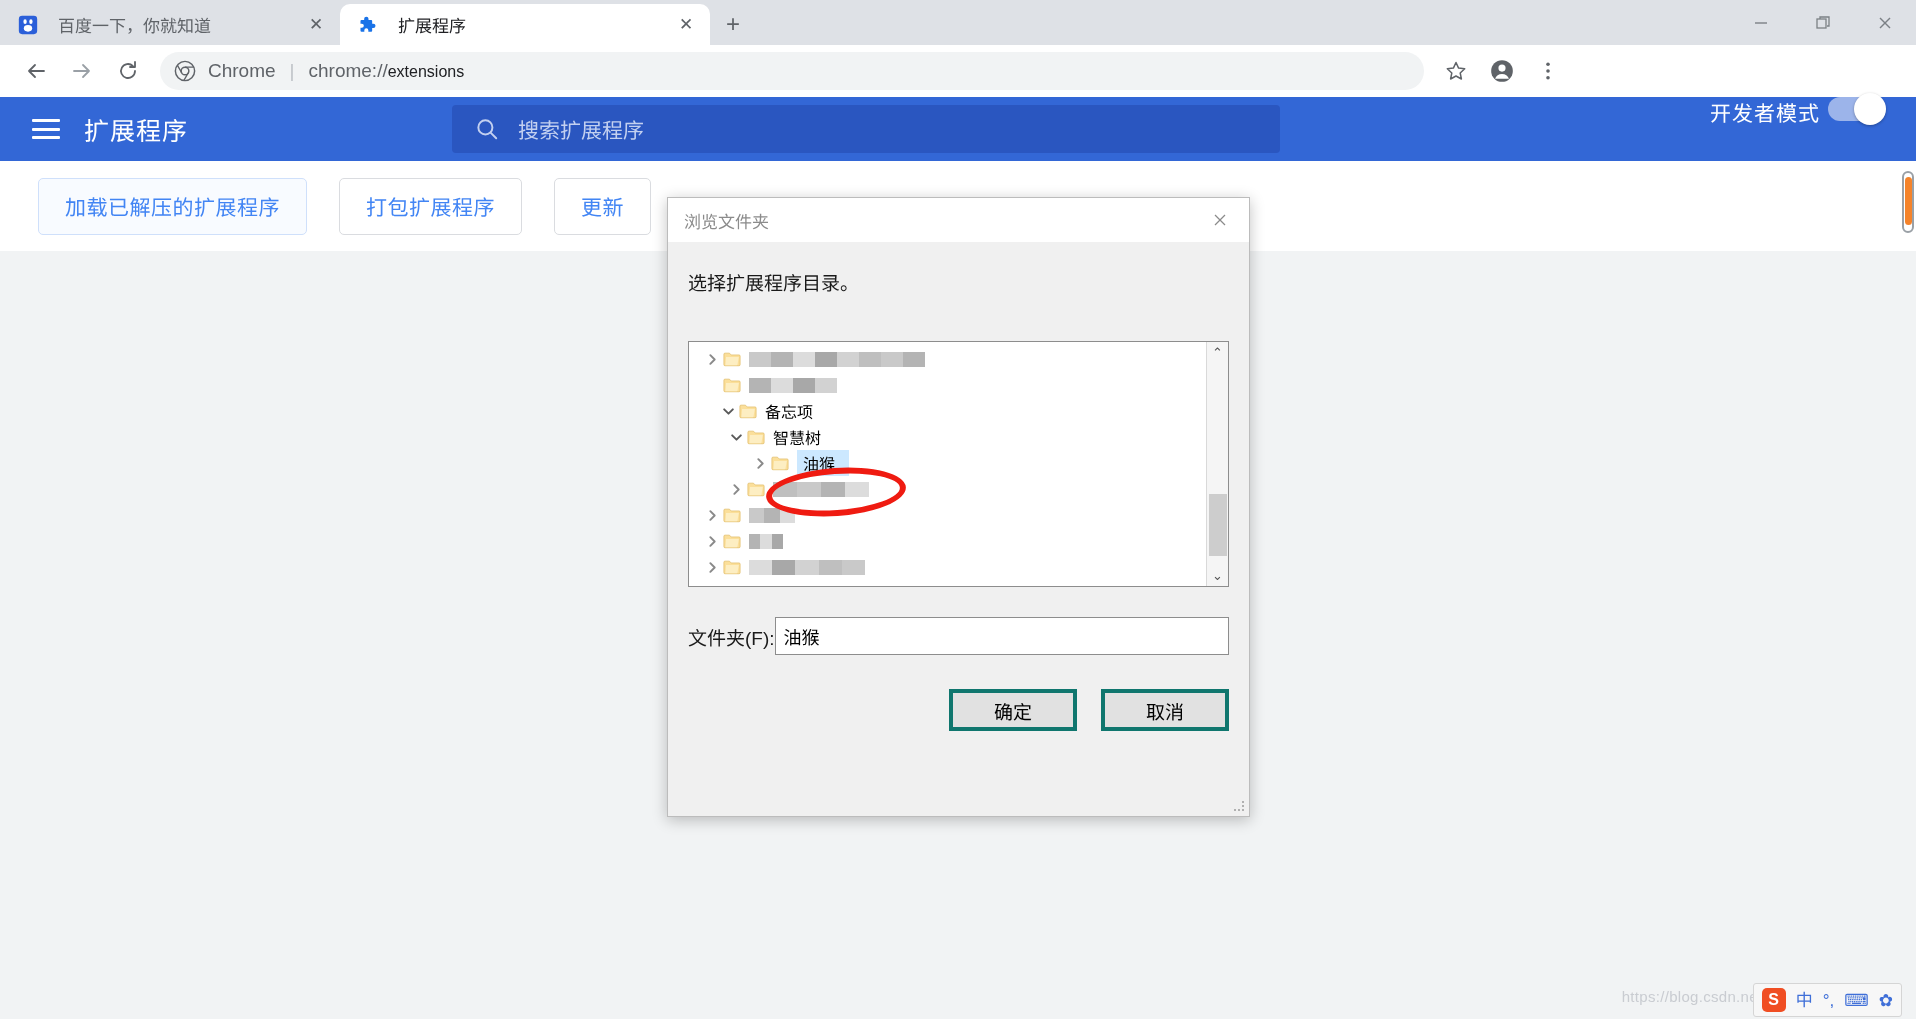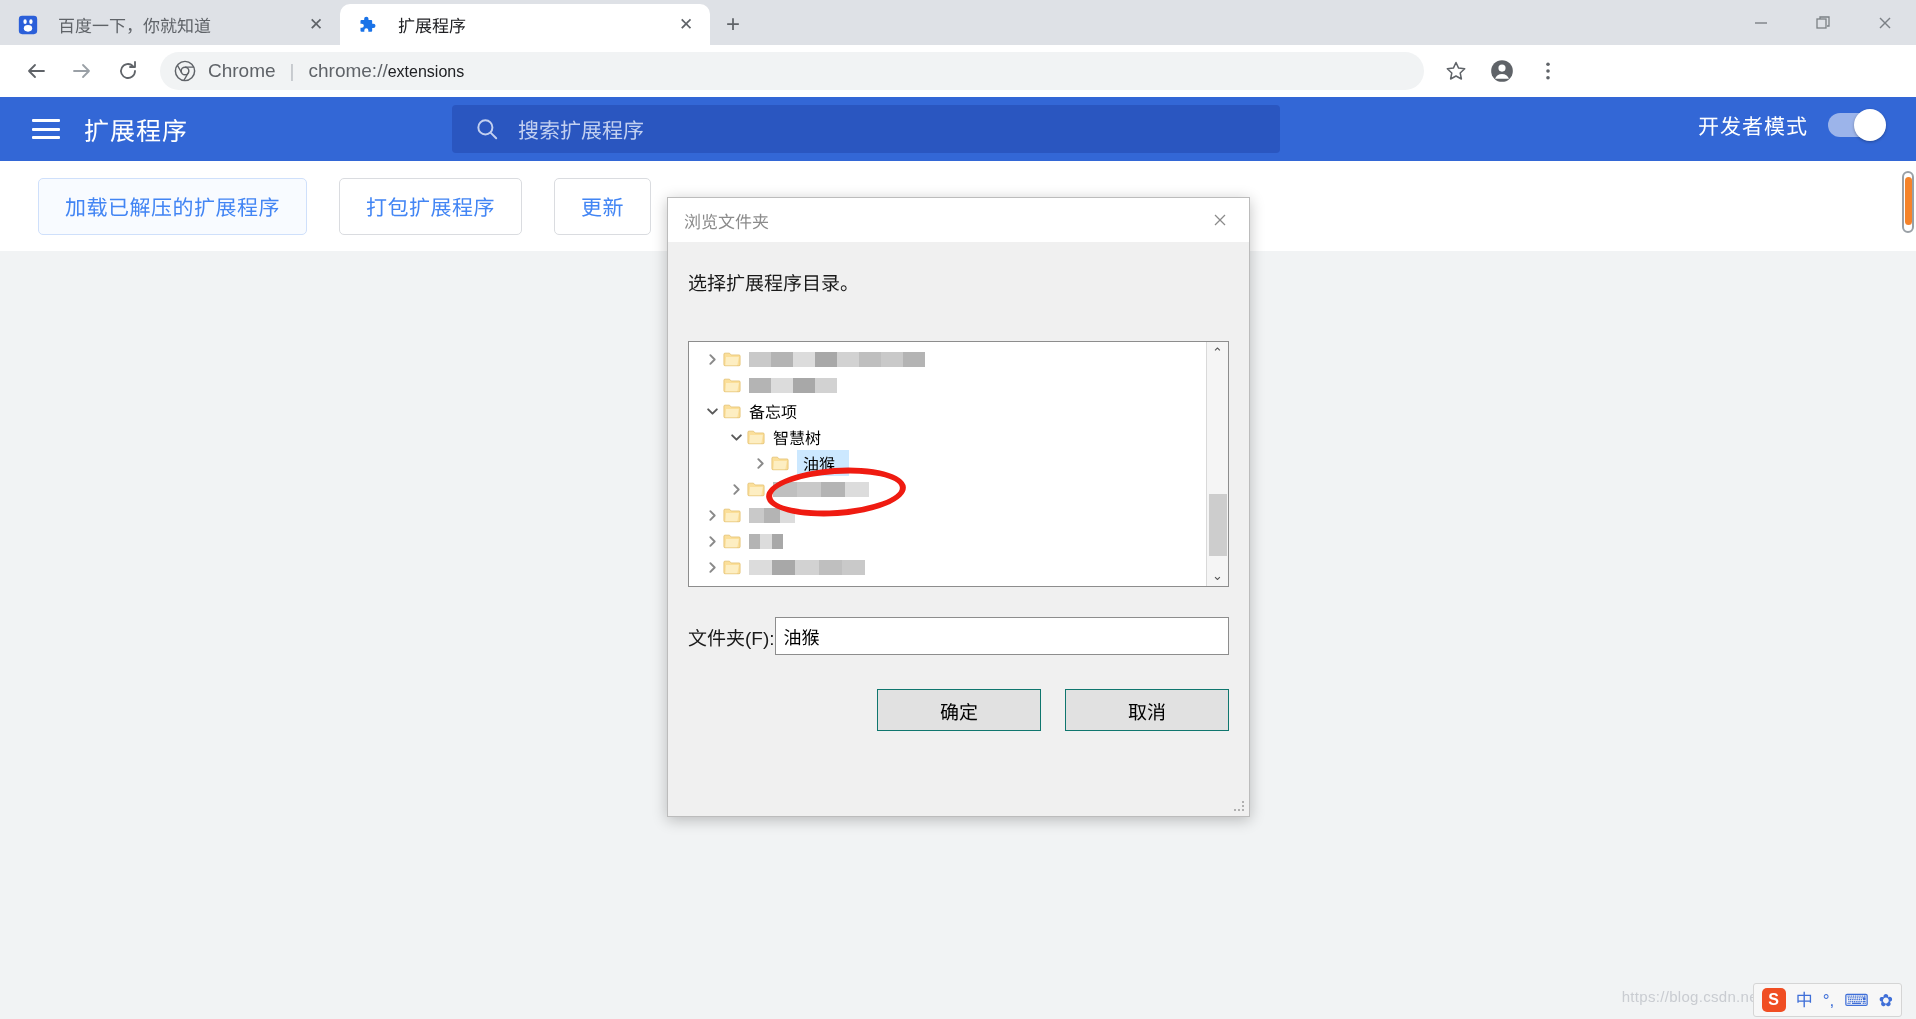--- a/index.html
+++ b/index.html
@@ -99,21 +99,21 @@
   .extsearch {
     position: absolute; left: 452px; top: 8px;
     width: 828px; height: 48px;
     background: #2a56c0; border-radius: 4px;
     display: flex; align-items: center; gap: 18px;
     padding: 0 22px;
   }
   .extsearch-ph { color: #c3d0f0; font-size: 21px; }
   .devmode {
     position: absolute; right: 32px; top: 0; height: 56px;
-    display: flex; align-items: center; gap: 20px;
+    display: flex; gap: 8px;
   }
   .devmode-label { color: #ffffff; font-size: 21px; letter-spacing: 1px; }
   .toggle {
     width: 56px; height: 24px; border-radius: 12px;
     background: #9cb4ea; position: relative;
   }
   .toggle-knob {
     position: absolute; right: -2px; top: -4px;
     width: 32px; height: 32px; border-radius: 50%;
     background: #ffffff;
@@ -239,22 +239,22 @@
     flex: 1; height: 38px;
     background: #ffffff; border: 1px solid #8d8d8d;
     display: flex; align-items: center;
     padding: 0 8px; font-size: 18px; color: #000;
   }
   .dlg-actions {
     margin: 34px 20px 0 20px;
     display: flex; justify-content: flex-end; gap: 24px;
   }
   .dlg-btn {
-    width: 164px; height: 42px;
-    background: #e1e1e1; border: 1px solid #0f766e;
+    width: 128px; height: 42px;
+    background: #e1e1e1; border: 4px solid #0f766e;
     font-size: 19px; color: #000;
     display: flex; align-items: center; justify-content: center;
   }
   .dlg-grip {
     position: absolute; right: 3px; bottom: 3px;
     width: 14px; height: 14px;
     color: #9b9b9b; font-size: 10px; line-height: 1;
   }
 
   
@@ -458,21 +458,21 @@
             <span class="mosaic" style="width: 176px; background: linear-gradient(90deg, rgb(201, 201, 201) 0%, rgb(201, 201, 201) 12.5%, rgb(180, 180, 180) 12.5%, rgb(180, 180, 180) 25%, rgb(220, 220, 220) 25%, rgb(220, 220, 220) 37.5%, rgb(168, 168, 168) 37.5%, rgb(168, 168, 168) 50%, rgb(210, 210, 210) 50%, rgb(210, 210, 210) 62.5%, rgb(191, 191, 191) 62.5%, rgb(191, 191, 191) 75%, rgb(201, 201, 201) 75%, rgb(201, 201, 201) 87.5%, rgb(180, 180, 180) 87.5%, rgb(180, 180, 180) 100%);"></span>
           </div>
           <div class="trow" style="padding-left: 12px;">
             <span class="chev"></span>
             <svg class="folder-ico" viewBox="0 0 20 17">
               <path d="M1 3.2A1.2 1.2 0 0 1 2.2 2h5l1.8 2h8.8A1.2 1.2 0 0 1 19 5.2v9.6A1.2 1.2 0 0 1 17.8 16H2.2A1.2 1.2 0 0 1 1 14.8z" fill="#fbdf9a" stroke="#e0bb66" stroke-width=".8"></path>
               <path d="M3.4 6.4h14.2l-1.5 8.2a1 1 0 0 1-1 .8H2.6z" fill="#fdeec2"></path>
             </svg>
             <span class="mosaic" style="width: 88px; background: linear-gradient(90deg, rgb(180, 180, 180) 0%, rgb(180, 180, 180) 25%, rgb(220, 220, 220) 25%, rgb(220, 220, 220) 50%, rgb(168, 168, 168) 50%, rgb(168, 168, 168) 75%, rgb(210, 210, 210) 75%, rgb(210, 210, 210) 100%);"></span>
           </div>
-          <div class="trow" style="padding-left: 12px;">
+          <div class="trow" style="padding-left: 28px;">
             <span class="chev">
               <svg width="13" height="13" viewBox="0 0 12 12">
                 <path d="M2 4l4 4 4-4" fill="none" stroke="#5a5a5a" stroke-width="1.8" stroke-linecap="round" stroke-linejoin="round"></path>
               </svg>
             </span>
             <svg class="folder-ico" viewBox="0 0 20 17">
               <path d="M1 3.2A1.2 1.2 0 0 1 2.2 2h5l1.8 2h8.8A1.2 1.2 0 0 1 19 5.2v9.6A1.2 1.2 0 0 1 17.8 16H2.2A1.2 1.2 0 0 1 1 14.8z" fill="#fbdf9a" stroke="#e0bb66" stroke-width=".8"></path>
               <path d="M3.4 6.4h14.2l-1.5 8.2a1 1 0 0 1-1 .8H2.6z" fill="#fdeec2"></path>
             </svg>
             <span class="tlabel">备忘项</span>

